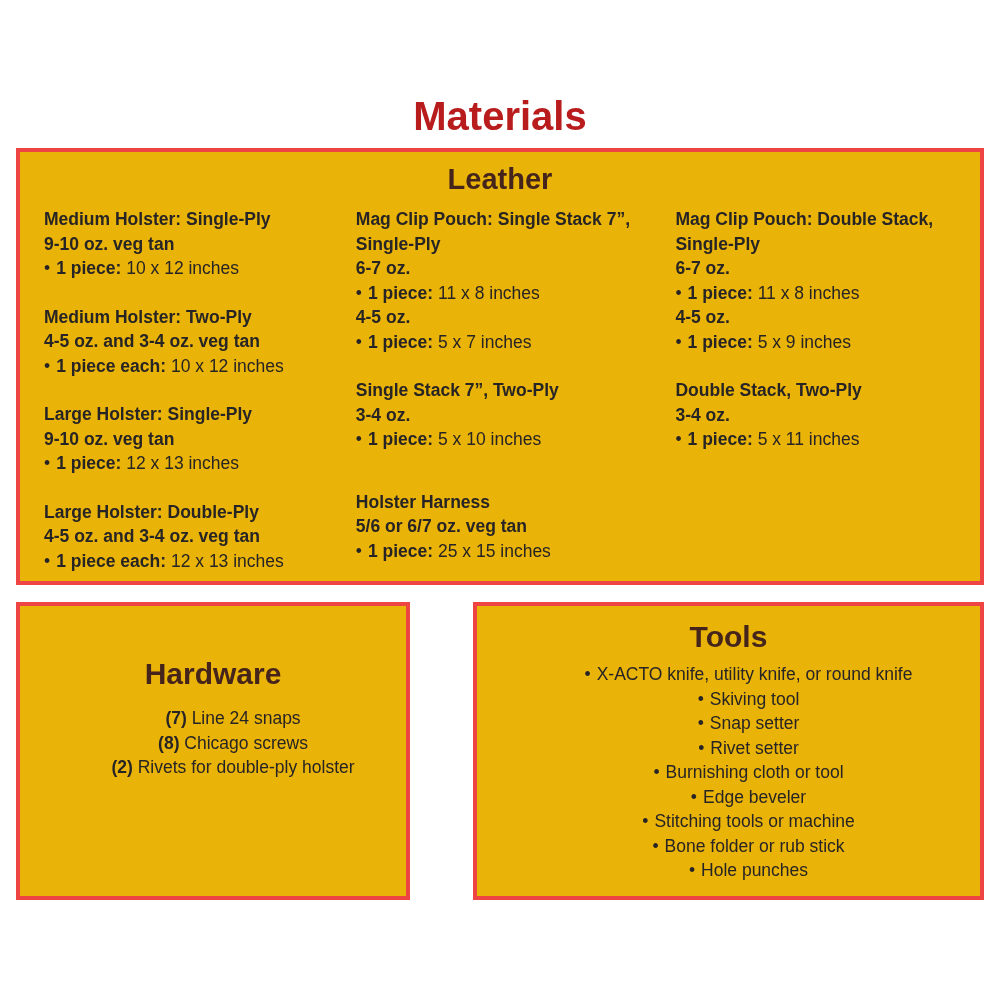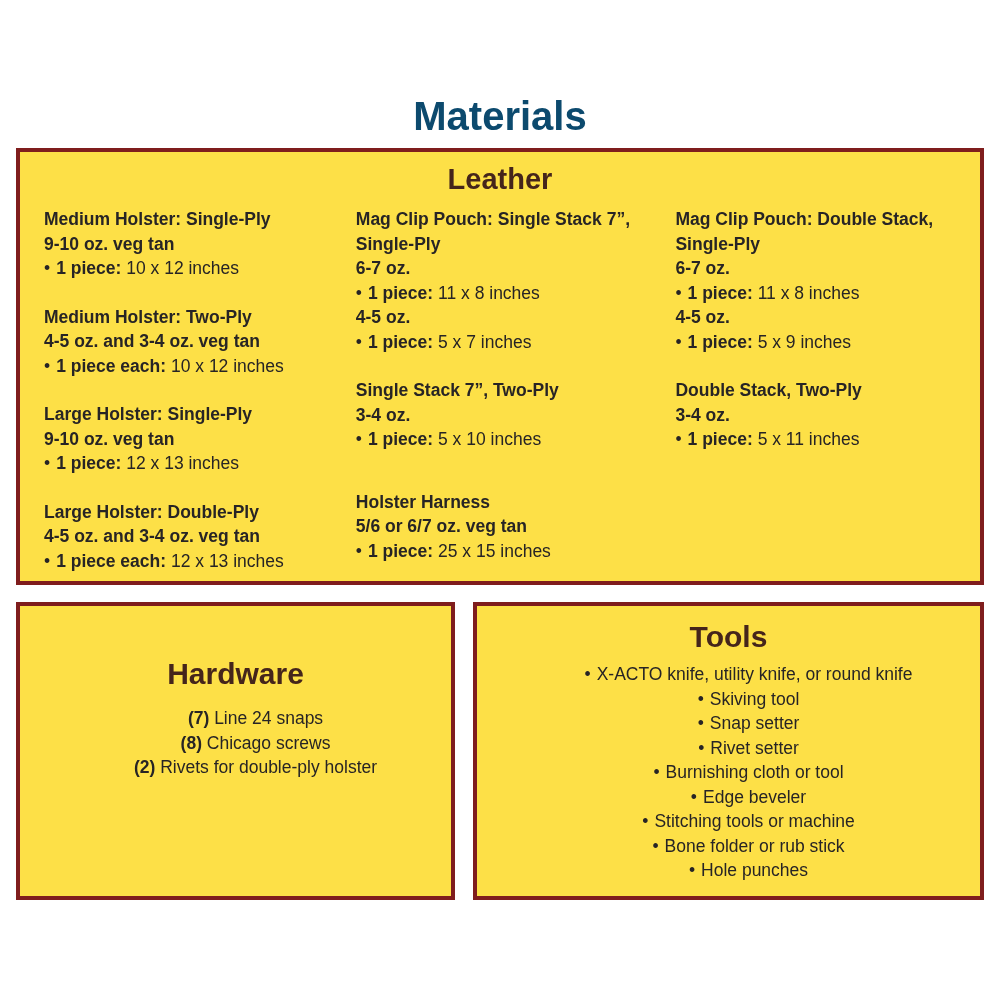--- a/index.html
+++ b/index.html
@@ -6,30 +6,30 @@
     margin:0;padding:0;
     width:1000px;height:1000px;
     background:#ffffff;
     font-family:"Liberation Sans",sans-serif;
     color:#272425;
   }
   .page{position:relative;width:1000px;height:1000px;overflow:hidden;}
   .page-title{
     position:absolute;top:94px;left:0;width:1000px;
     text-align:center;
-    font-size:40px;font-weight:bold;color:#0c4a6e;
+    font-size:40px;font-weight:bold;color:#b91c1c;
   }
   .box{
     position:absolute;
-    border:4px solid #7f1d1d;
-    background:#fde047;
+    border:4px solid #ef4444;
+    background:#eab308;
     box-sizing:border-box;
   }
   .leather-box{left:16px;top:148px;width:968px;height:437px;}
-  .hardware-box{left:16px;top:602px;width:439px;height:298px;}
+  .hardware-box{left:16px;top:602px;width:394px;height:298px;}
   .tools-box{left:473px;top:602px;width:511px;height:298px;}
   .section-title{
     text-align:center;font-weight:bold;color:#45251b;
     line-height:36px;
   }
   .leather-box .section-title{font-size:29px;margin-top:9px;}
   .hardware-box .section-title{font-size:30px;margin-top:50px;margin-bottom:14px;}
   .tools-box .section-title{font-size:30px;margin-top:13px;margin-bottom:7px;}
   .leather-cols{
     display:flex;

